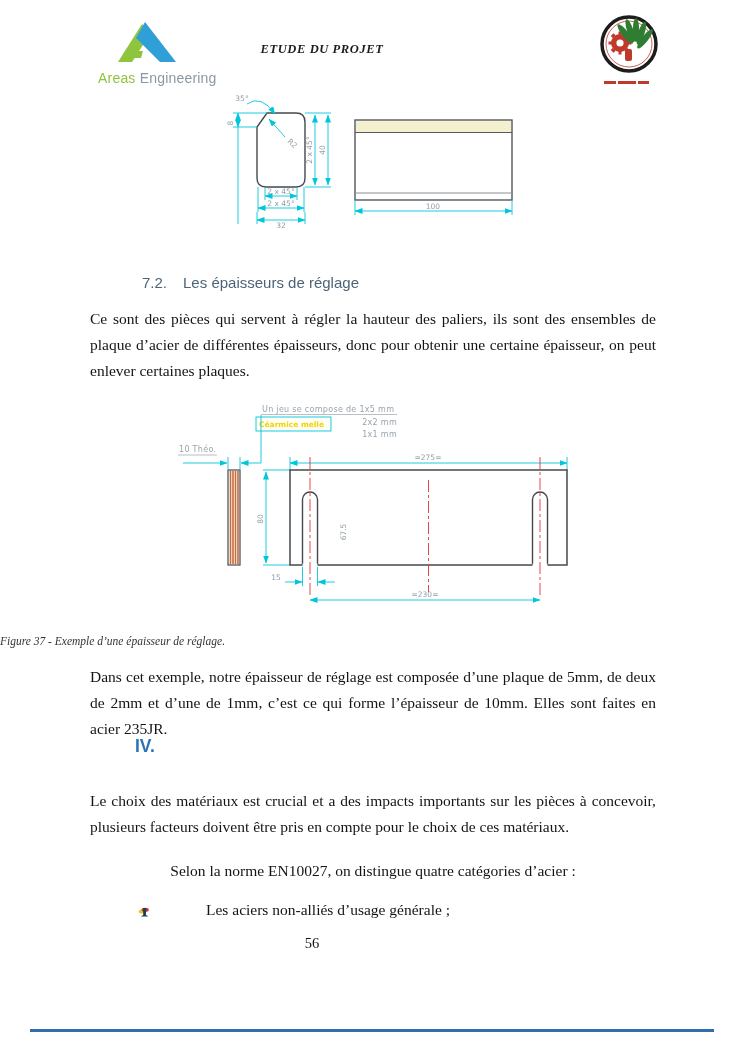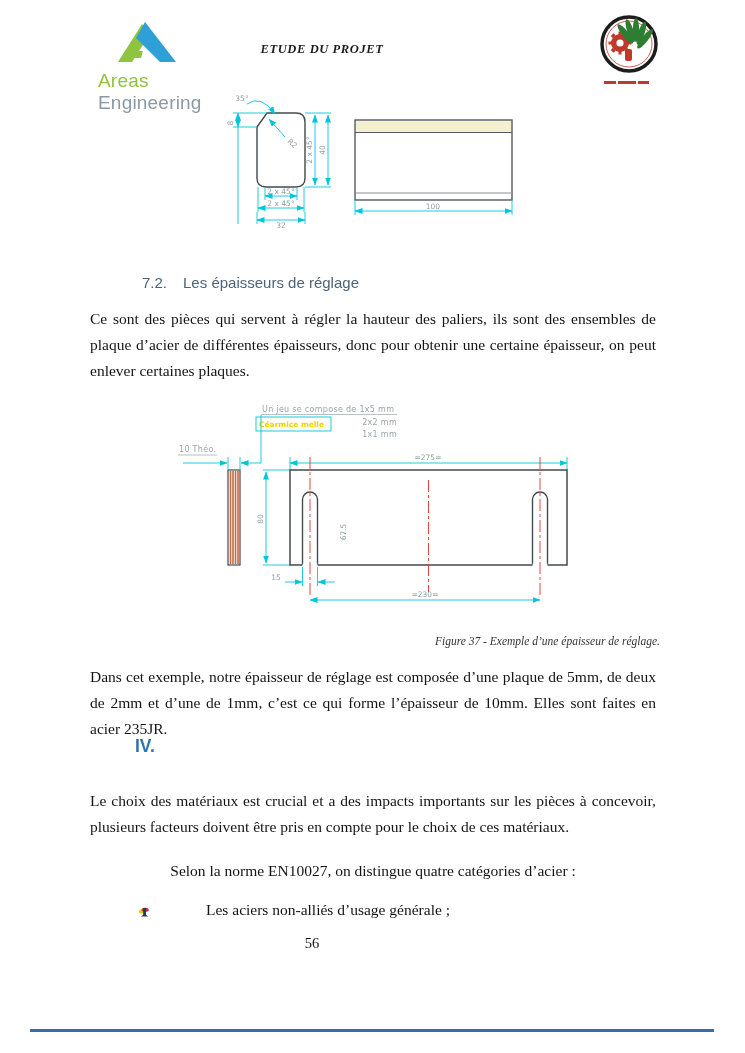--- a/index.html
+++ b/index.html
@@ -12,34 +12,34 @@
   .abs { position:absolute; }
   .serif-par {
     font-family:"Liberation Serif", serif; font-size:15.5px; line-height:26px;
     color:#141414; text-align:justify; width:566px; left:90px;
   }
   .doc-title {
     left:0; top:42px; width:644px; text-align:center;
     font-family:"Liberation Serif", serif; font-style:italic; font-weight:bold;
     font-size:12.5px; letter-spacing:0.6px; color:#1c1c1c;
   }
-  .brand-text { font-family:"Liberation Sans", sans-serif; font-size:19px; letter-spacing:0.2px; }
+  .brand-text { font-family:"Liberation Sans", sans-serif; font-size:14px; letter-spacing:0.2px; }
   .brand-accent { color:#8fc43f; }
   .brand-rest { color:#8a99a4; }
   .h72 {
     left:142px; top:274px; display:flex; gap:16px;
     font-family:"Liberation Sans", sans-serif; font-size:15px; color:#4d6478;
   }
   .hiv {
     left:135px; top:736px; display:flex; gap:22px; align-items:baseline;
     font-family:"Liberation Sans", sans-serif; font-size:17.5px; font-weight:bold; color:#2e74b5;
   }
   .hiv .hiv-title { text-decoration:underline; text-underline-offset:4px; text-decoration-thickness:1.5px; }
   .fig-caption {
-    left:0; top:635px; width:660px; text-align:right;
+    left:0; top:635px; width:660px; text-align:left;
     font-family:"Liberation Serif", serif; font-style:italic; font-size:11.5px; color:#333;
   }
   .bullet-row { left:138px; top:901px; display:flex; align-items:flex-start; gap:7px; }
   .bullet-row .btxt { font-family:"Liberation Serif", serif; font-size:15.5px; color:#141414;margin-left:48px; }
   .page-num { left:0; top:935px; width:624px; text-align:center; font-size:14.5px; color:#141414; }
   .bottom-rule { left:30px; top:1029px; width:684px; height:3px; background:#2f6fb0; }
   .logo-caption-bars div { background:#c0392b; height:3px; display:inline-block; margin-right:2px; vertical-align:top; }
   svg text { font-family:"DejaVu Sans", sans-serif; }
   .dimtxt { fill:#90a0a8; font-size:7.5px; }
   .notetxt { fill:#9aa4ac; font-size:8px; letter-spacing:0.3px; }

